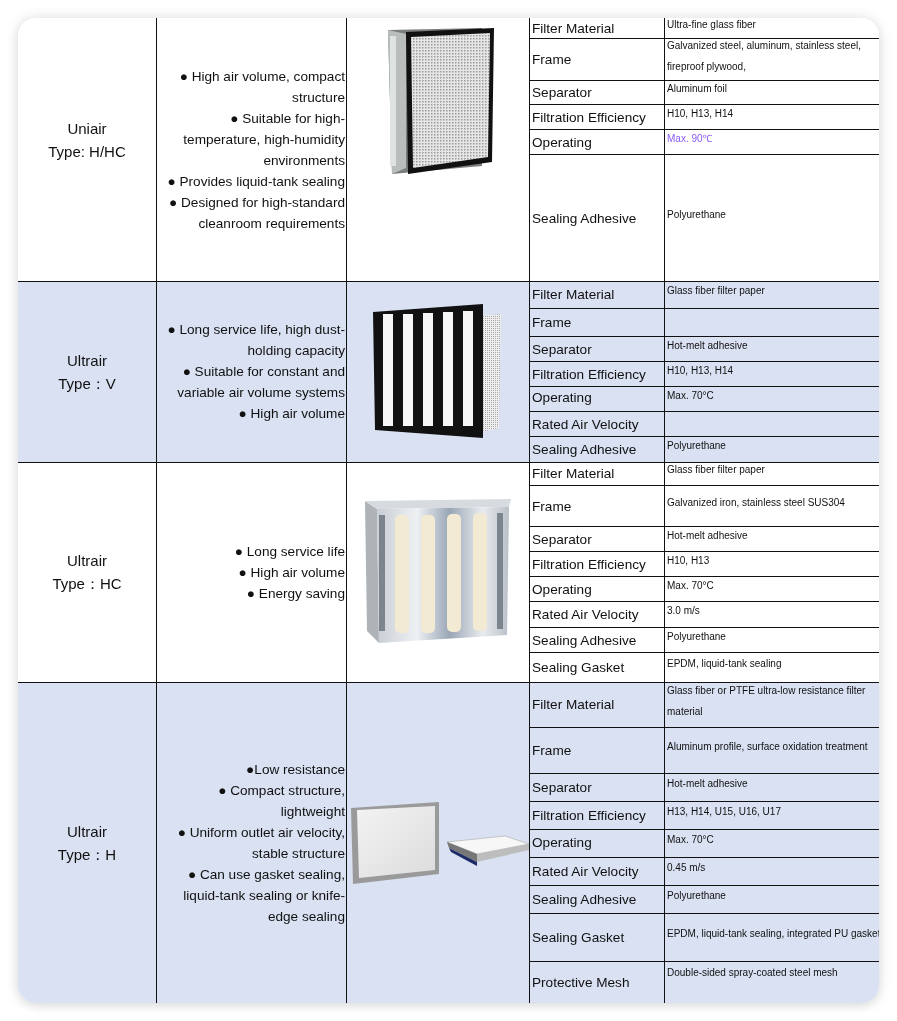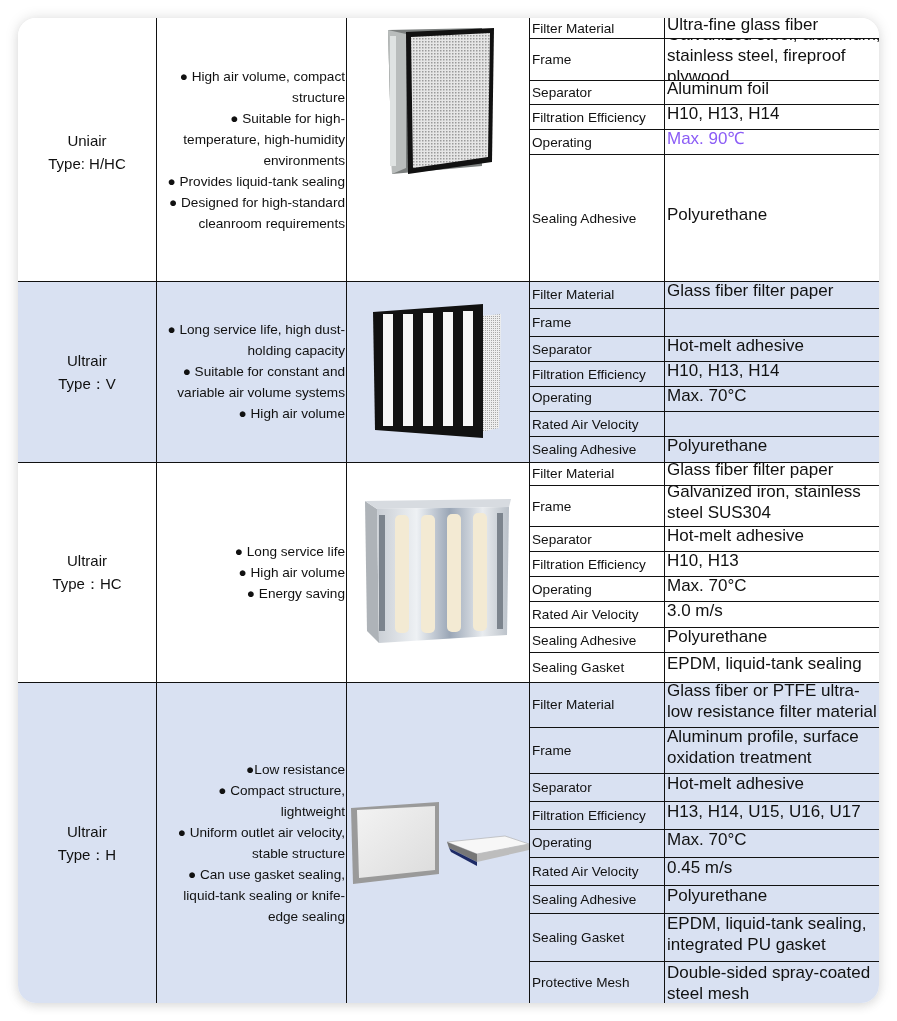--- a/index.html
+++ b/index.html
@@ -30,34 +30,34 @@
   .feature { margin: 0; }
   .image-cell { position: absolute; left: 329px; width: 182px; display:flex; align-items:center; justify-content:center; }
   .spec-row { position: absolute; left: 512px; width: 349px; border-bottom: 1px solid #111; box-sizing: border-box; overflow: hidden; }
   .spec-row.last { border-bottom: none; }
   .spec-label {
     position: absolute; left: 2px; top: 0; bottom: 0; width: 130px;
     display: flex; align-items: center; font-size: 13.6px; line-height: 21px; white-space: nowrap;
   }
   .spec-value {
     position: absolute; left: 137px; top: 0; bottom: 8px; width: 214px;
-    display: flex; align-items: center; font-size: 17px; line-height: 21px; white-space: normal;
+    display: flex; align-items: center; font-size: 10px; line-height: 21px; white-space: normal;
   }
   .spec-value span { display:block; }
   .spec-label.clip { align-items: flex-start; padding-top: 2px; }
   .spec-label.clip span { display:block; width: 126px; white-space: normal; }
   .muted { color: #8b5cf6; }
 </style>
 </head>
 <body>
 
 <div class="card">
 
   <div class="section white" style="top:0;height:263px;">
-    <div class="name-cell" style="top:16px;height:235px;">
+    <div class="name-cell" style="top:4px;height:235px;">
       <span>Uniair</span>
       <span>Type: H/HC</span>
     </div>
     <div class="features-cell" style="top:0;height:263px;">
       <p class="feature">● High air volume, compact structure</p>
       <p class="feature">● Suitable for high-temperature, high-humidity environments</p>
       <p class="feature">● Provides liquid-tank sealing</p>
       <p class="feature">● Designed for high-standard cleanroom requirements</p>
     </div>
     <div class="image-cell" style="top:0;height:263px;align-items:flex-start;">

